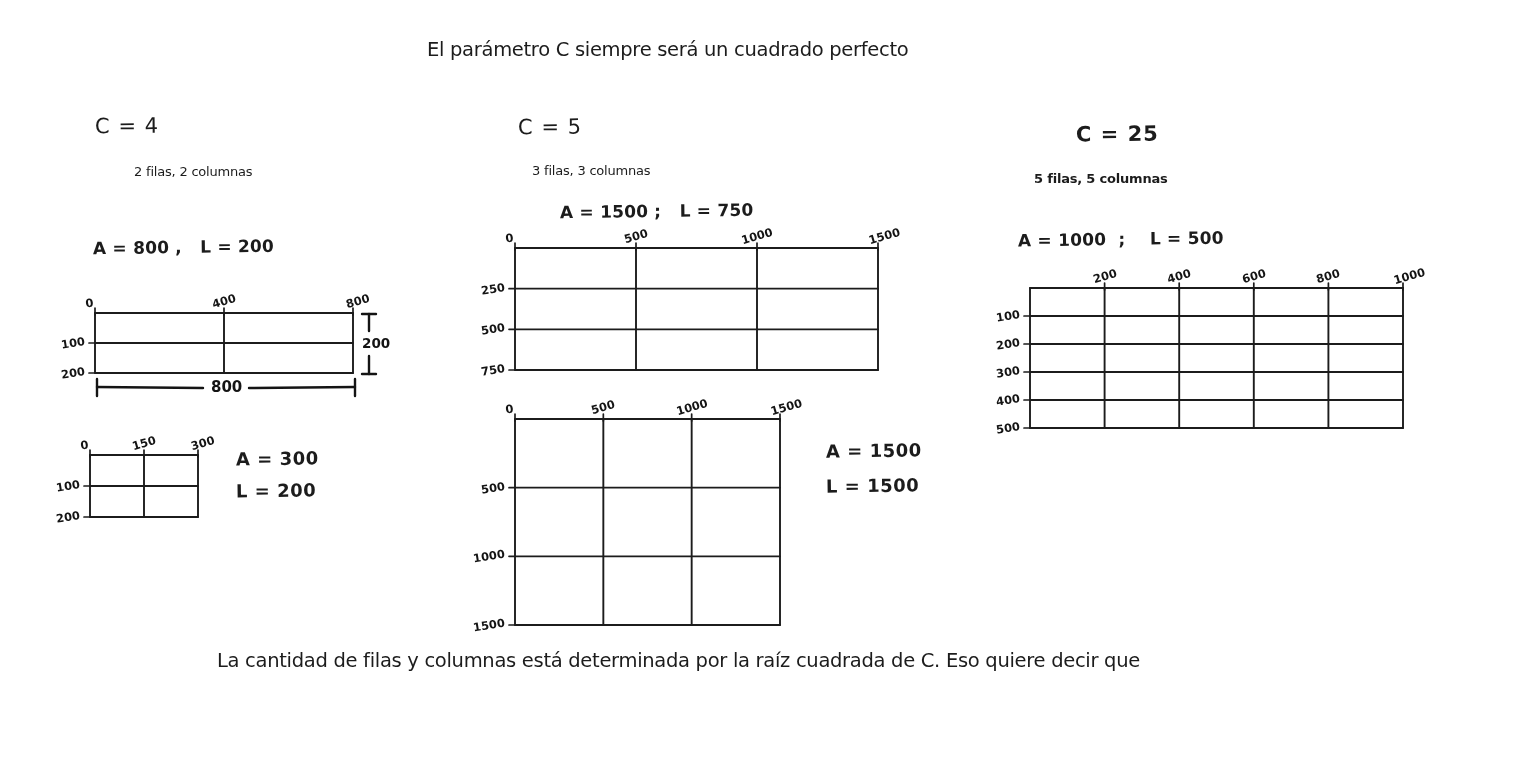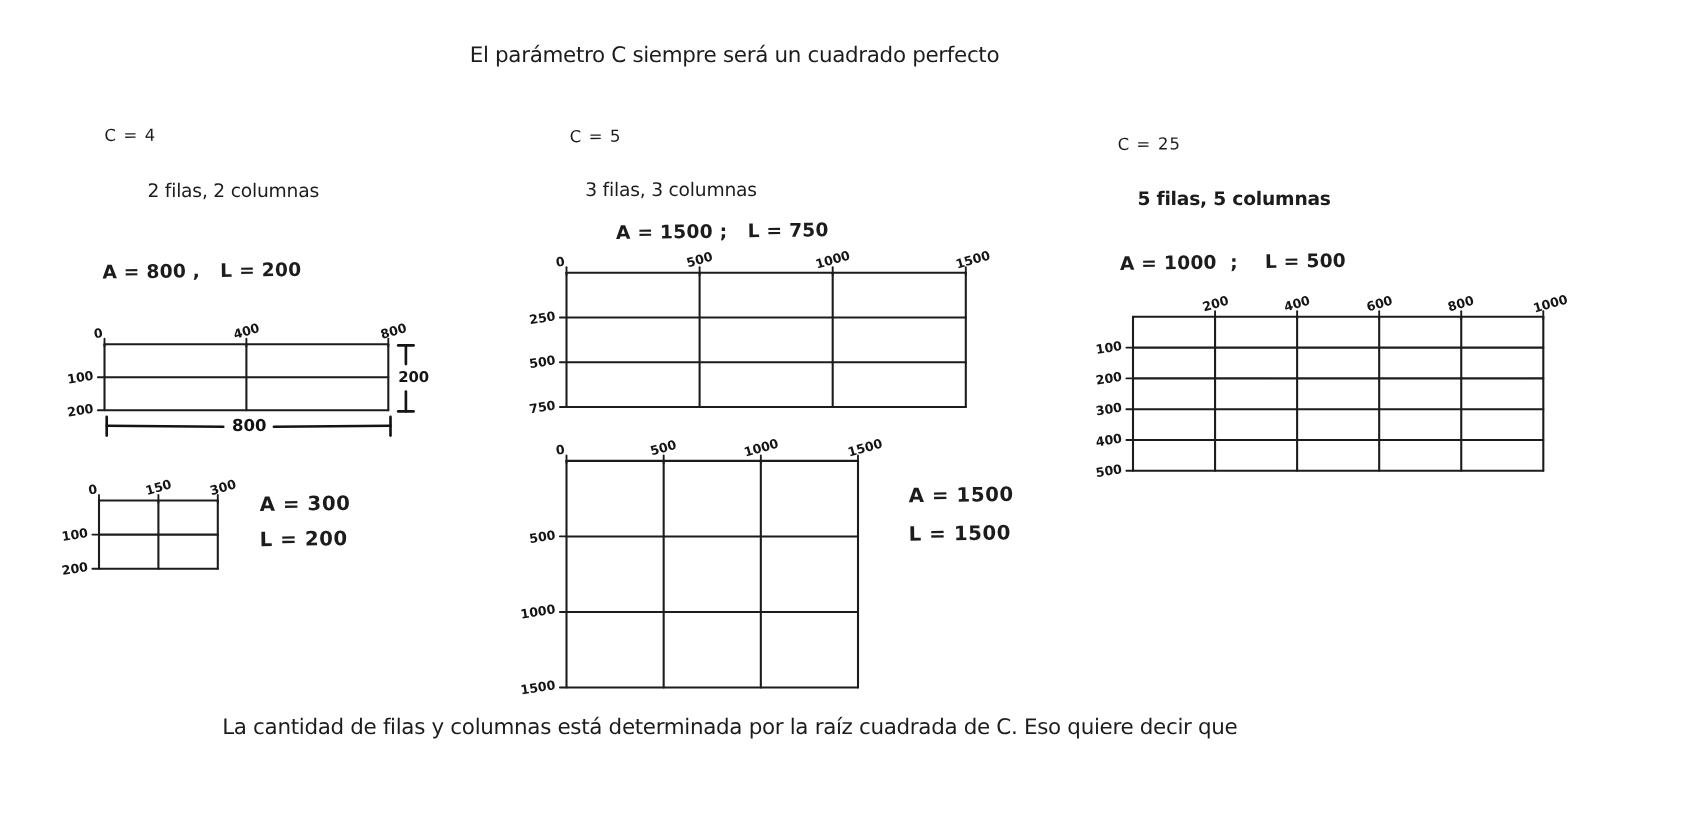--- a/index.html
+++ b/index.html
@@ -7,22 +7,22 @@
     position:relative;
     width:1532px;height:757px;
     background:#ffffff;
     font-family:"DejaVu Sans","Liberation Sans",sans-serif;
     color:#1c1c1c;
     overflow:hidden;
   }
   .abs{position:absolute;white-space:nowrap;}
   .pre{white-space:pre;}
   .title{font-size:19.5px;letter-spacing:-0.3px;}
-  .heading{font-size:15px;letter-spacing:1px;transform:rotate(-0.6deg);}
-  .sub{font-size:17px;letter-spacing:-0.2px;}
+  .heading{font-size:21px;letter-spacing:1px;transform:rotate(-0.6deg);}
+  .sub{font-size:13px;letter-spacing:-0.2px;}
   .params{font-size:17px;font-weight:700;letter-spacing:0.2px;transform:rotate(-0.8deg);}
   .sidelabel{font-size:18px;font-weight:700;letter-spacing:0.5px;transform:rotate(-0.8deg);}
   .grid{position:absolute;}
   .tick{position:absolute;font-weight:700;font-size:11.5px;color:#141414;white-space:nowrap;}
   .xtick{top:-19px;transform:translate(-50%,0) rotate(-16deg);}
   .ytick{left:-10px;transform:translate(-100%,-50%) rotate(-9deg);}
   .dim{position:absolute;}
   .dim svg line{stroke:#141414;stroke-width:2.4;stroke-linecap:round;}
   .dimlabel{position:absolute;font-size:13.5px;font-weight:700;color:#141414;white-space:nowrap;}
   .footer{font-size:19.5px;line-height:33px;letter-spacing:-0.3px;white-space:nowrap;}
@@ -155,21 +155,21 @@
       <div class="tick xtick" style="left: 88.3333px;">500</div>
       <div class="tick xtick" style="left: 176.667px;">1000</div>
       <div class="tick xtick" style="left: 265px; transform: translate(-30%, 0px) rotate(-16deg);">1500</div>
       <div class="tick ytick" style="top: 68.6667px;">500</div>
       <div class="tick ytick" style="top: 137.333px;">1000</div>
       <div class="tick ytick" style="top: 206px;">1500</div>
     </div>
   <div class="abs sidelabel" style="left:826px;top:440px;">A = 1500</div>
   <div class="abs sidelabel" style="left:826px;top:475px;">L = 1500</div>
 
-  <div class="abs heading" style="left:1016px;top:122px;">C = 25</div>
+  <div class="abs heading" style="left:1076px;top:122px;font-weight:bold;">C = 25</div>
   <div class="abs sub" style="left:1034px;top:171px;font-weight:bold;">5 filas, 5 columnas</div>
   <div class="abs params pre" style="left:1018px;top:229px;">A = 1000  ;    L = 500</div>
 
   <div class="grid" style="left:1030px;top:288px;width:373px;height:140px;">
       <svg width="389" height="156" style="position: absolute; left: -8px; top: -8px; overflow: visible;">
         <line x1="8" y1="8" x2="381" y2="8" stroke="#1c1c1c" stroke-width="1.9" stroke-linecap="round"></line>
         <line x1="8" y1="36" x2="381" y2="36" stroke="#1c1c1c" stroke-width="1.9" stroke-linecap="round"></line>
         <line x1="8" y1="64" x2="381" y2="64" stroke="#1c1c1c" stroke-width="1.9" stroke-linecap="round"></line>
         <line x1="8" y1="92" x2="381" y2="92" stroke="#1c1c1c" stroke-width="1.9" stroke-linecap="round"></line>
         <line x1="8" y1="120" x2="381" y2="120" stroke="#1c1c1c" stroke-width="1.9" stroke-linecap="round"></line>
@@ -196,17 +196,17 @@
       <div class="tick xtick" style="left: 223.8px;">600</div>
       <div class="tick xtick" style="left: 298.4px;">800</div>
       <div class="tick xtick" style="left: 373px; transform: translate(-30%, 0px) rotate(-16deg);">1000</div>
       <div class="tick ytick" style="top: 28px;">100</div>
       <div class="tick ytick" style="top: 56px;">200</div>
       <div class="tick ytick" style="top: 84px;">300</div>
       <div class="tick ytick" style="top: 112px;">400</div>
       <div class="tick ytick" style="top: 140px;">500</div>
     </div>
 
-  <div class="abs footer" style="left:202px;top:644px;text-align:center;">
+  <div class="abs footer" style="left:217px;top:644px;text-align:center;">
     <div>La cantidad de filas y columnas está determinada por la raíz cuadrada de C. Eso quiere decir que</div>
   </div>
 
 </div>
 
 </body></html>

